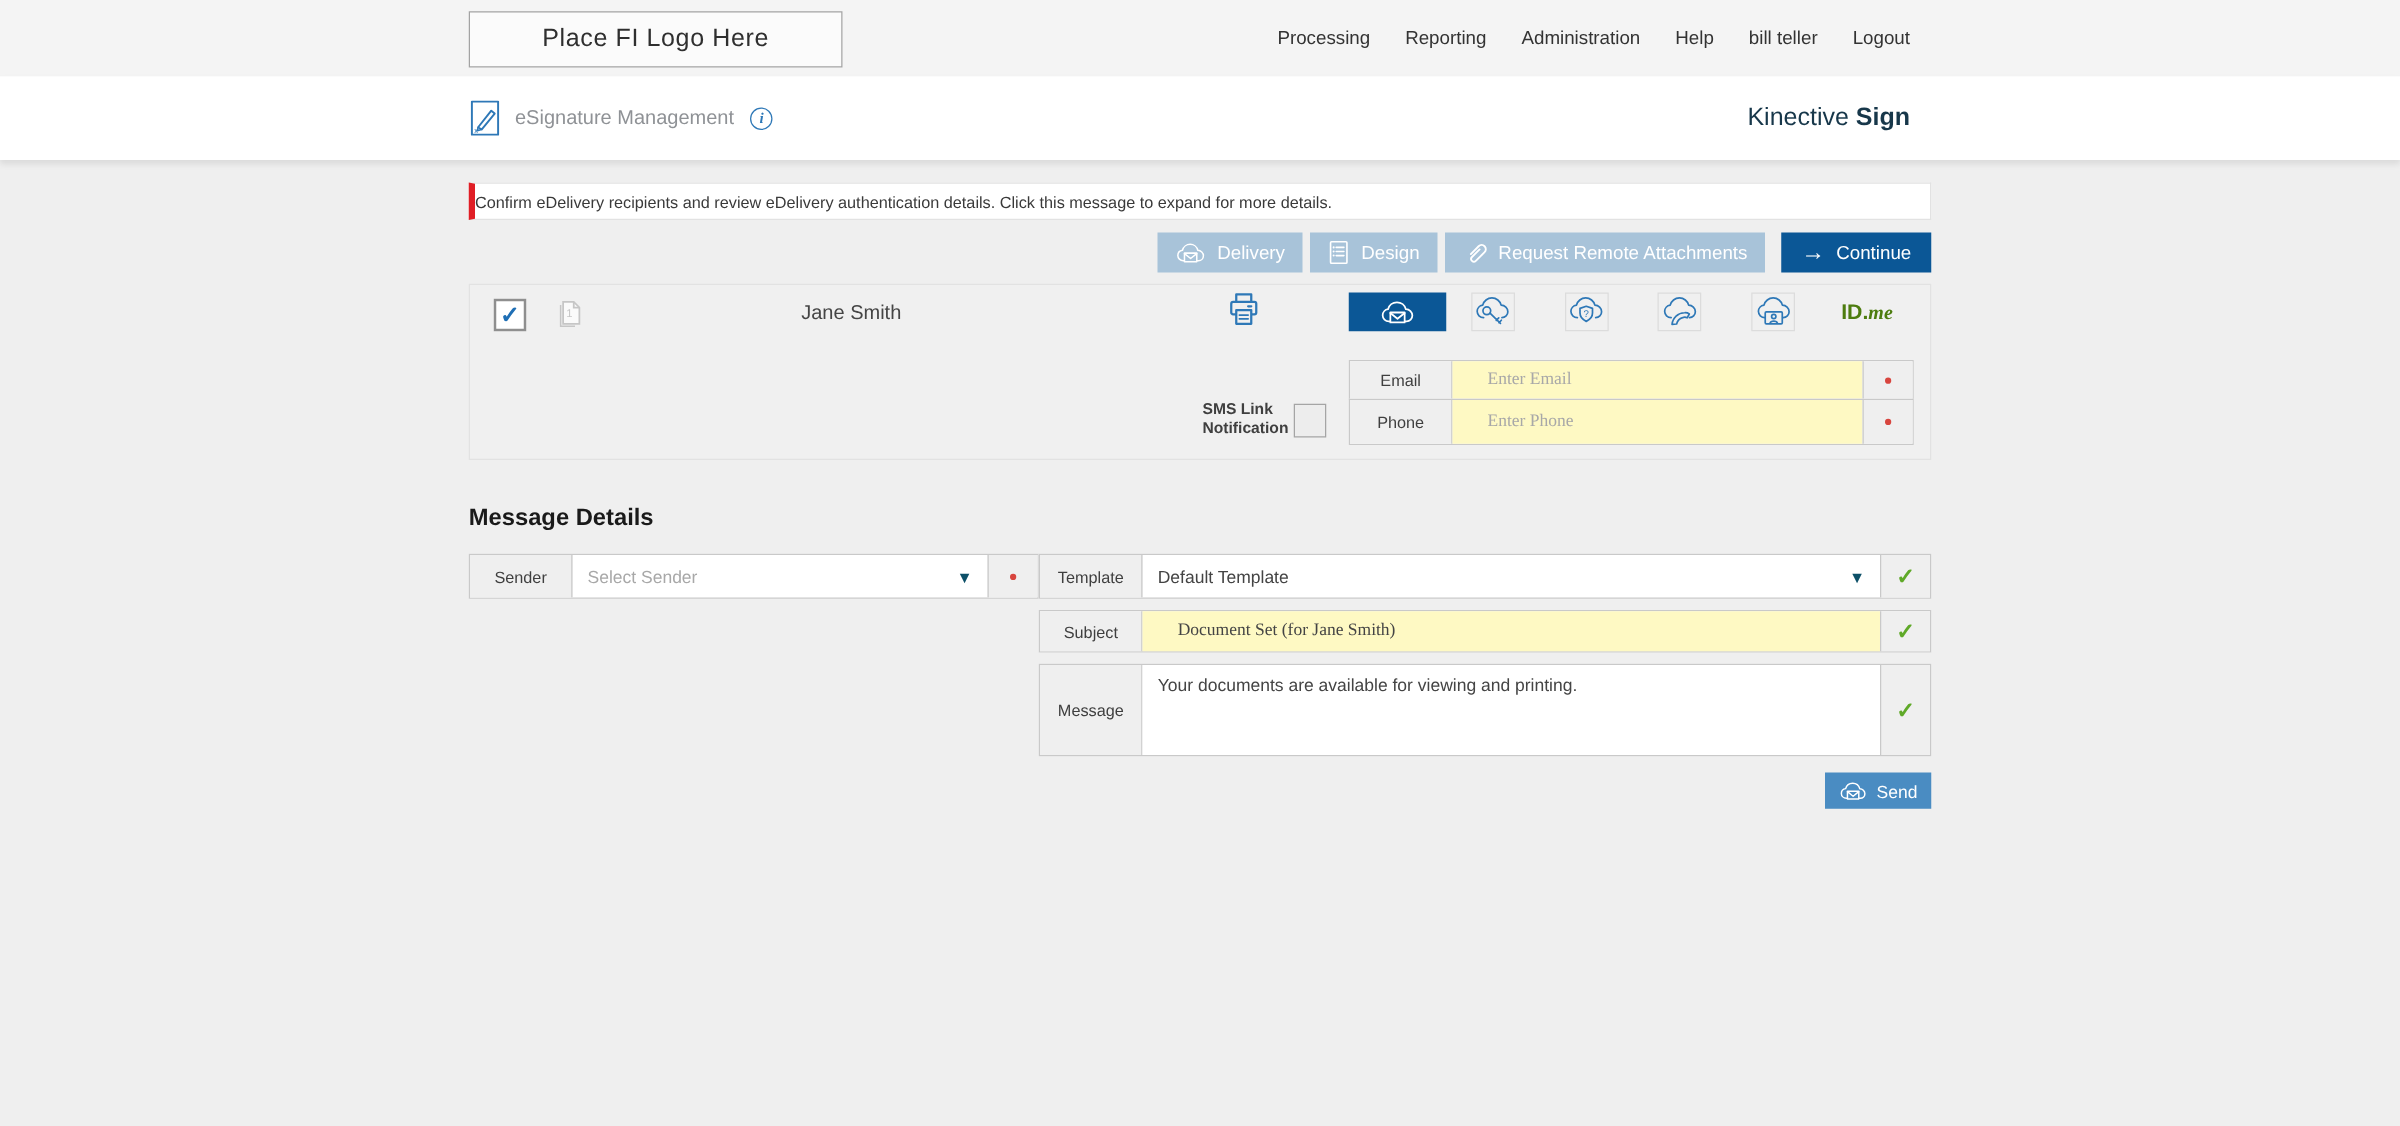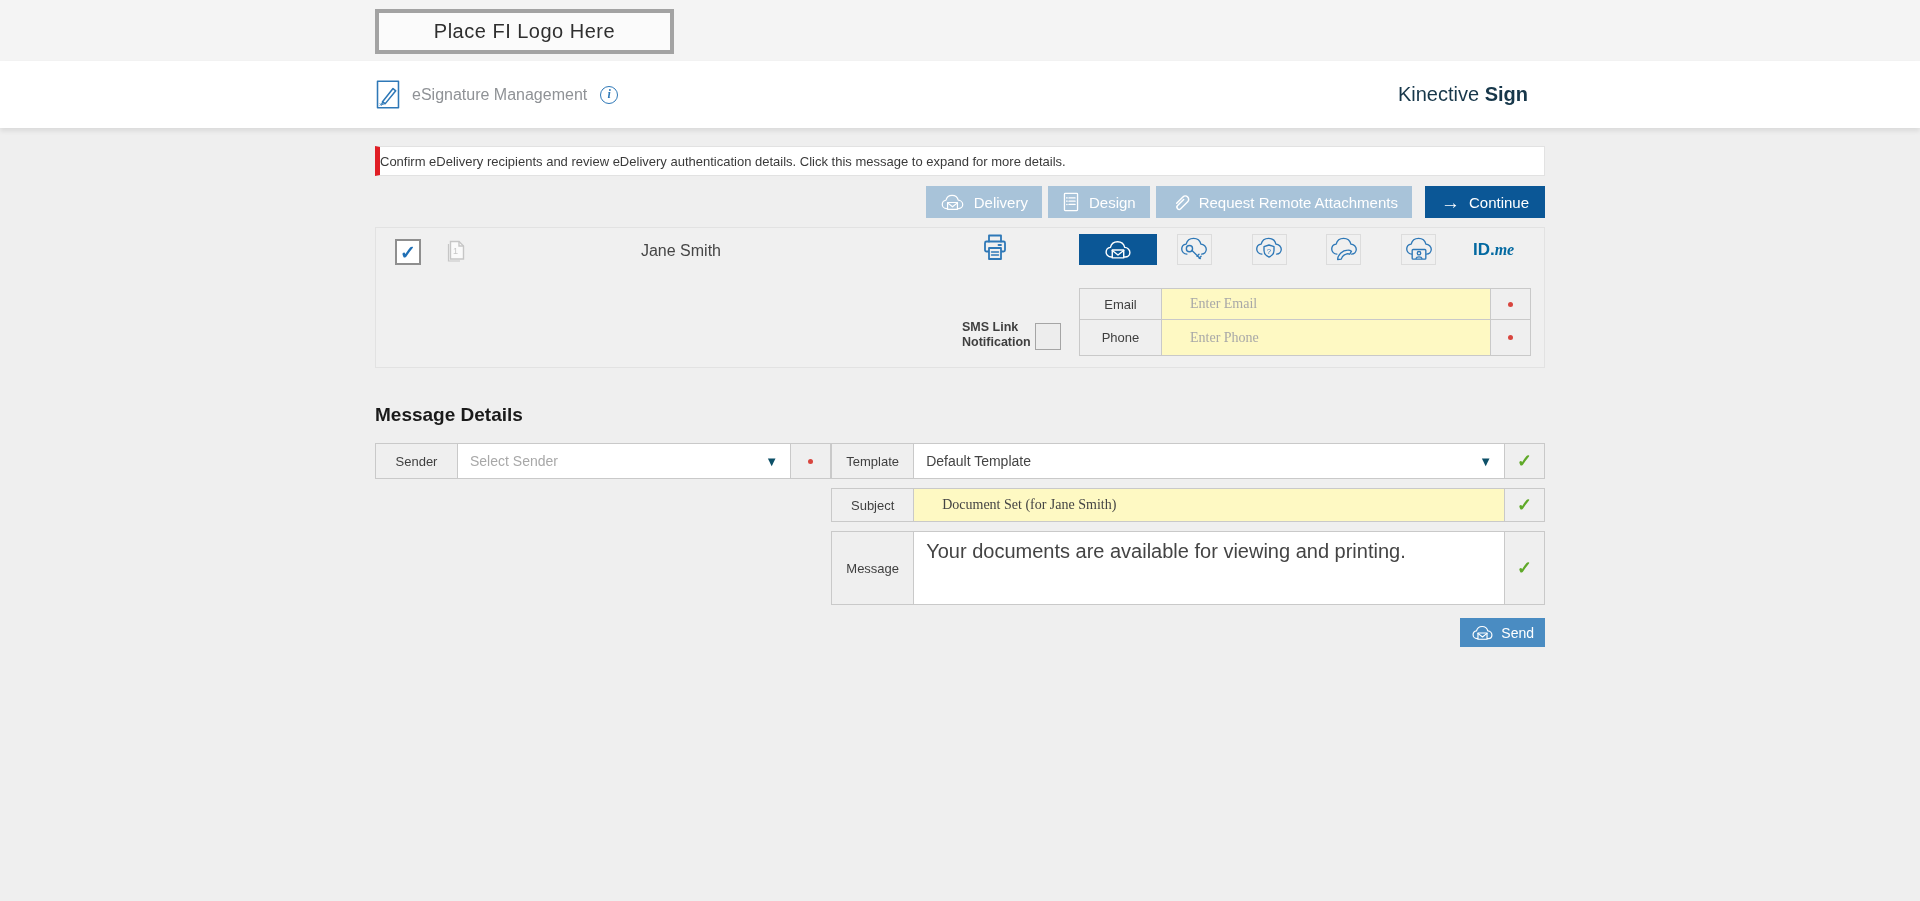--- a/index.html
+++ b/index.html
@@ -10,21 +10,21 @@
     overflow:hidden;
     color:#333;
   }
   .container { width:1170px; margin:0 auto; position:relative; }
 
   
   .topbar { height:61px; background:#f4f4f4; }
   .topbar .container { height:100%; display:flex; align-items:center; }
   .logo-box {
     width:299px; height:45px; margin-top:1px;
-    background:#fbfbfb; border:4px solid #a3a3a3;
+    background:#fbfbfb; border:1px solid #a3a3a3;
     display:flex; align-items:center; justify-content:center;
     font-size:20px; color:#2f2f2f; letter-spacing:.5px; cursor:pointer;
   }
   .nav { margin-left:auto; display:flex; gap:28px; padding-right:17px; }
   .nav span { font-size:15px; color:#333; cursor:pointer; white-space:nowrap; }
 
   
   .band { height:67px; background:#fff; box-shadow:0 3px 5px rgba(0,0,0,.09); position:relative; z-index:2; }
   .band .container { height:100%; display:flex; align-items:center; }
   .title-wrap { display:flex; align-items:center; gap:11px; }
@@ -73,21 +73,21 @@
   .printer-btn { cursor:pointer; color:#2e78b7; }
 
   .auth-row { display:flex; width:452px; height:31px; }
   .auth-slot { flex:1; display:flex; align-items:center; justify-content:center; }
   .auth-btn {
     width:35px; height:31px; display:flex; align-items:center; justify-content:center;
     border:1px solid #dcdcdc; cursor:pointer; color:#2e78b7; --envfill:#f0f0f0;
   }
   .auth-slot.sel { flex:none; width:78px; }
   .auth-slot.sel .auth-btn { width:100%; height:100%; background:#0b5796; border:none; color:#fff; --envfill:#0b5796; }
-  .idme { cursor:pointer; color:#0369a1; font-size:17px; font-weight:bold; white-space:nowrap; }
+  .idme { cursor:pointer; color:#4d7c0f; font-size:17px; font-weight:bold; white-space:nowrap; }
   .idme i { font-family:"Liberation Serif", serif; font-size:16px; }
 
   
   .igroup { display:flex; border:1px solid #c9c9c9; background:#fff; }
   .iglabel {
     width:82px; background:#efefef; border-right:1px solid #c9c9c9;
     display:flex; align-items:center; justify-content:center;
     font-size:13px; color:#3f3f3f; flex:none;
   }
   .igmarker {
@@ -110,38 +110,46 @@
   
   .section-heading { margin-top:36px; font-size:19px; font-weight:bold; color:#1a1a1a; }
   .details-row { margin-top:17px; display:flex; align-items:flex-start; }
   .sender-group { width:469px; height:36px; }
   .right-col { margin-left:auto; width:734px; display:flex; flex-direction:column; }
   .template-group { height:36px; }
   .subject-group { height:34px; margin-top:9px; }
   .message-group { height:74px; margin-top:9px; }
   .message-group textarea {
     flex:1; border:none; outline:none; resize:none; background:#fff;
-    font-family:inherit; font-size:20px; color:#444; padding:8px 12px; min-width:0;
+    font-family:inherit; font-size:14px; color:#444; padding:8px 12px; min-width:0;
   }
   .send-row { margin-top:13px; display:flex; justify-content:flex-end; }
   .send-btn {
     height:29px; border:none; cursor:pointer; background:#4a8cc2; color:#fff;
     font-family:inherit; font-size:14px; display:flex; align-items:center; gap:7px; padding:0 11px;
     --envfill:#4a8cc2;
   }
 
   svg { display:block; }
 </style>
 </head>
 <body>
 
 <div class="topbar">
   <div class="container">
     <div class="logo-box">
       <span>Place FI Logo Here</span>
+    </div>
+    <div class="nav">
+      <span>Processing</span>
+      <span>Reporting</span>
+      <span>Administration</span>
+      <span>Help</span>
+      <span>bill teller</span>
+      <span>Logout</span>
     </div>
   </div>
 </div>
 
 <div class="band">
   <div class="container">
     <div class="title-wrap">
       <span>
         <svg width="26" height="31" viewBox="0 0 28 34" fill="none" stroke="#2e78b7" stroke-width="1.7" stroke-linecap="round" stroke-linejoin="round">
           <rect x="2.5" y="2.5" width="23" height="29" fill="#fff"></rect>

